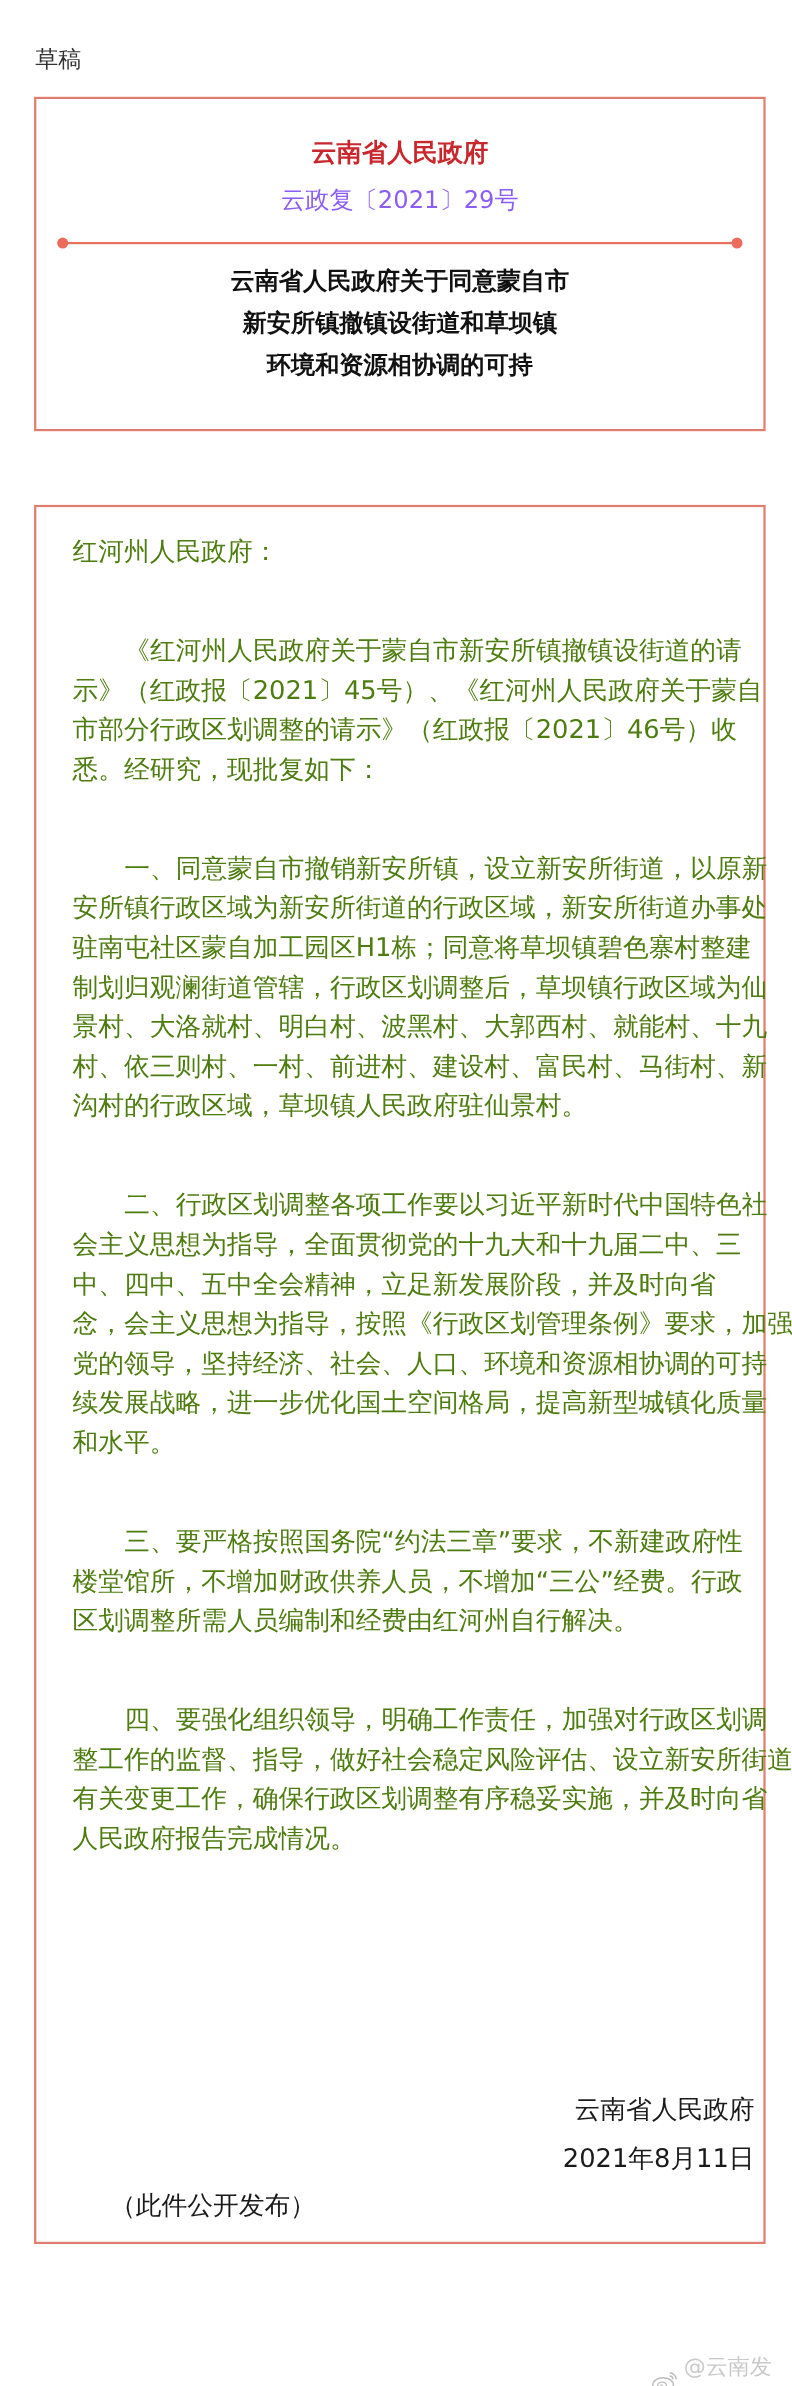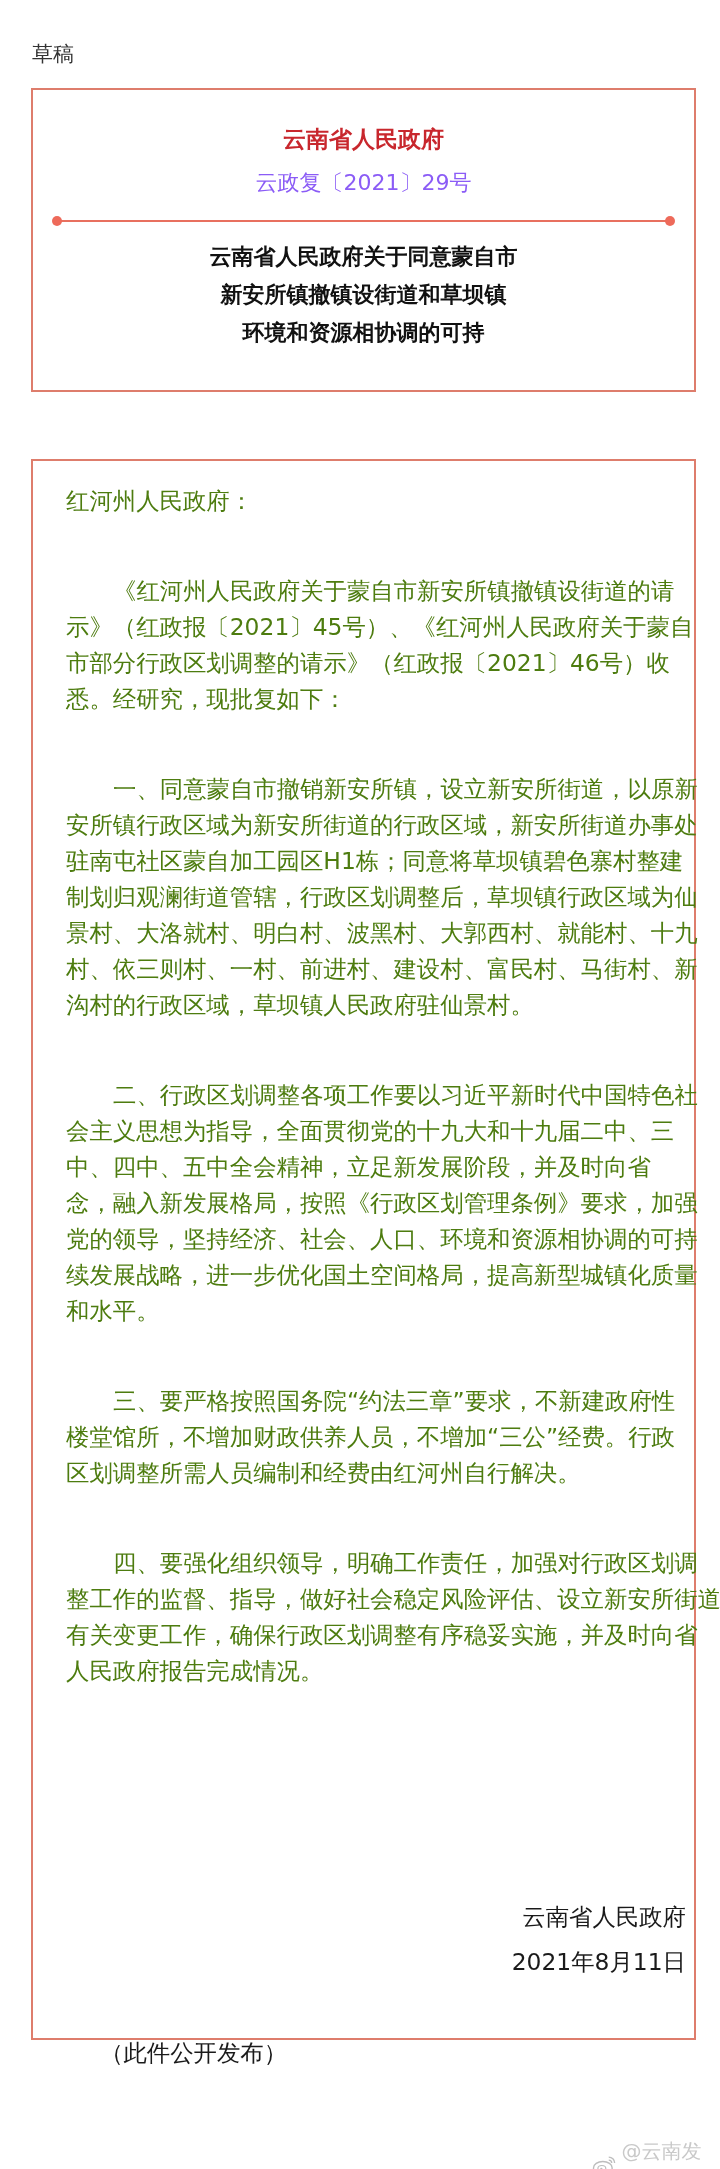--- a/index.html
+++ b/index.html
@@ -14,21 +14,21 @@
   .docnum { position:absolute; left:0; right:0; top:78px; text-align:center; font-size:22px; line-height:30px; color:#8b5cf6; }
   .divider { position:absolute; left:22px; right:22px; top:130px; height:2px; background:#e8705f; }
   .divider .dot { position:absolute; top:-4px; width:10px; height:10px; border-radius:50%; background:#ee6a5a; }
   .divider .dot.l { left:-3px; } .divider .dot.r { right:-3px; }
   .subject { position:absolute; left:0; right:0; top:148px; text-align:center; font-size:22px; font-weight:bold; line-height:38px; color:#111; }
   .body-text { position:absolute; left:7px; width:640px; top:22px; font-size:23.4px; line-height:36px; color:#4d7c0f;margin-left:26px; }
   .body-text p { margin:0 0 54px 0; }
   .line { display:block; white-space:nowrap; }
   .indent { padding-left:47px; }
   .sign { position:absolute; right:8px; text-align:right; font-size:23.4px; line-height:36px; }
-  .publish { position:absolute; left:67px; font-size:23.4px; line-height:36px;margin-top:48px; }
+  .publish { position:absolute; left:67px; font-size:23.4px; line-height:36px; }
   .watermark { position:absolute; left:592px; top:2138px; font-size:20px; color:#c9c9c9; display:flex; align-items:center; gap:4px; }
   .weibo { width:26px; height:22px; }
 </style>
 </head>
 <body>
 
 <div class="draft-label">草稿</div>
 
 <div class="box header-box">
   <div class="issuer">云南省人民政府</div>
@@ -64,21 +64,21 @@
       <span class="line">制划归观澜街道管辖，行政区划调整后，草坝镇行政区域为仙</span>
       <span class="line">景村、大洛就村、明白村、波黑村、大郭西村、就能村、十九</span>
       <span class="line">村、依三则村、一村、前进村、建设村、富民村、马街村、新</span>
       <span class="line">沟村的行政区域，草坝镇人民政府驻仙景村。</span>
     </p>
 
     <p>
       <span class="line indent">二、行政区划调整各项工作要以习近平新时代中国特色社</span>
       <span class="line">会主义思想为指导，全面贯彻党的十九大和十九届二中、三</span>
       <span class="line">中、四中、五中全会精神，立足新发展阶段，并及时向省</span>
-      <span class="line">念，融入新发展格局，按照《行政区划管理条例》要求，加强</span>
+      <span class="line">念，会主义思想为指导，按照《行政区划管理条例》要求，加强</span>
       <span class="line">党的领导，坚持经济、社会、人口、环境和资源相协调的可持</span>
       <span class="line">续发展战略，进一步优化国土空间格局，提高新型城镇化质量</span>
       <span class="line">和水平。</span>
     </p>
 
     <p>
       <span class="line indent">三、要严格按照国务院“约法三章”要求，不新建政府性</span>
       <span class="line">楼堂馆所，不增加财政供养人员，不增加“三公”经费。行政</span>
       <span class="line">区划调整所需人员编制和经费由红河州自行解决。</span>
     </p>

